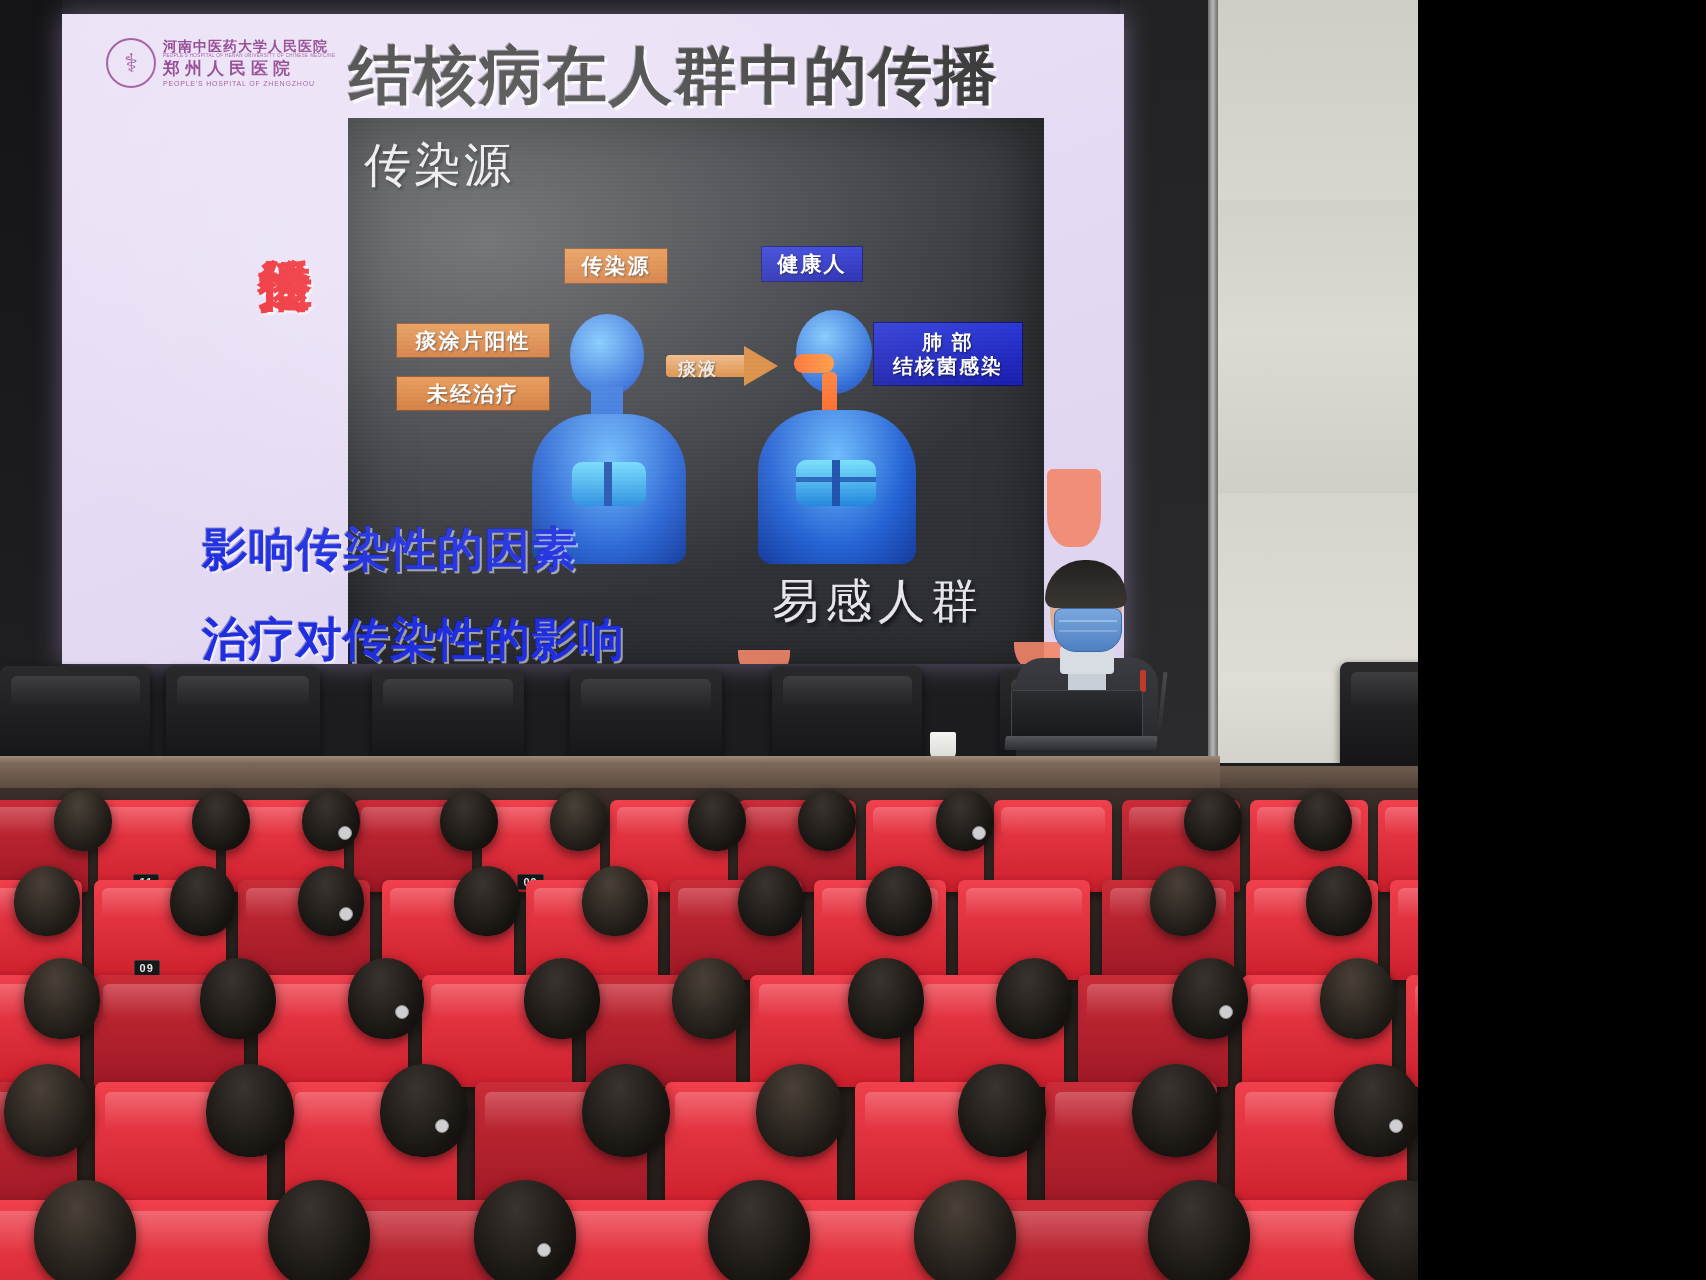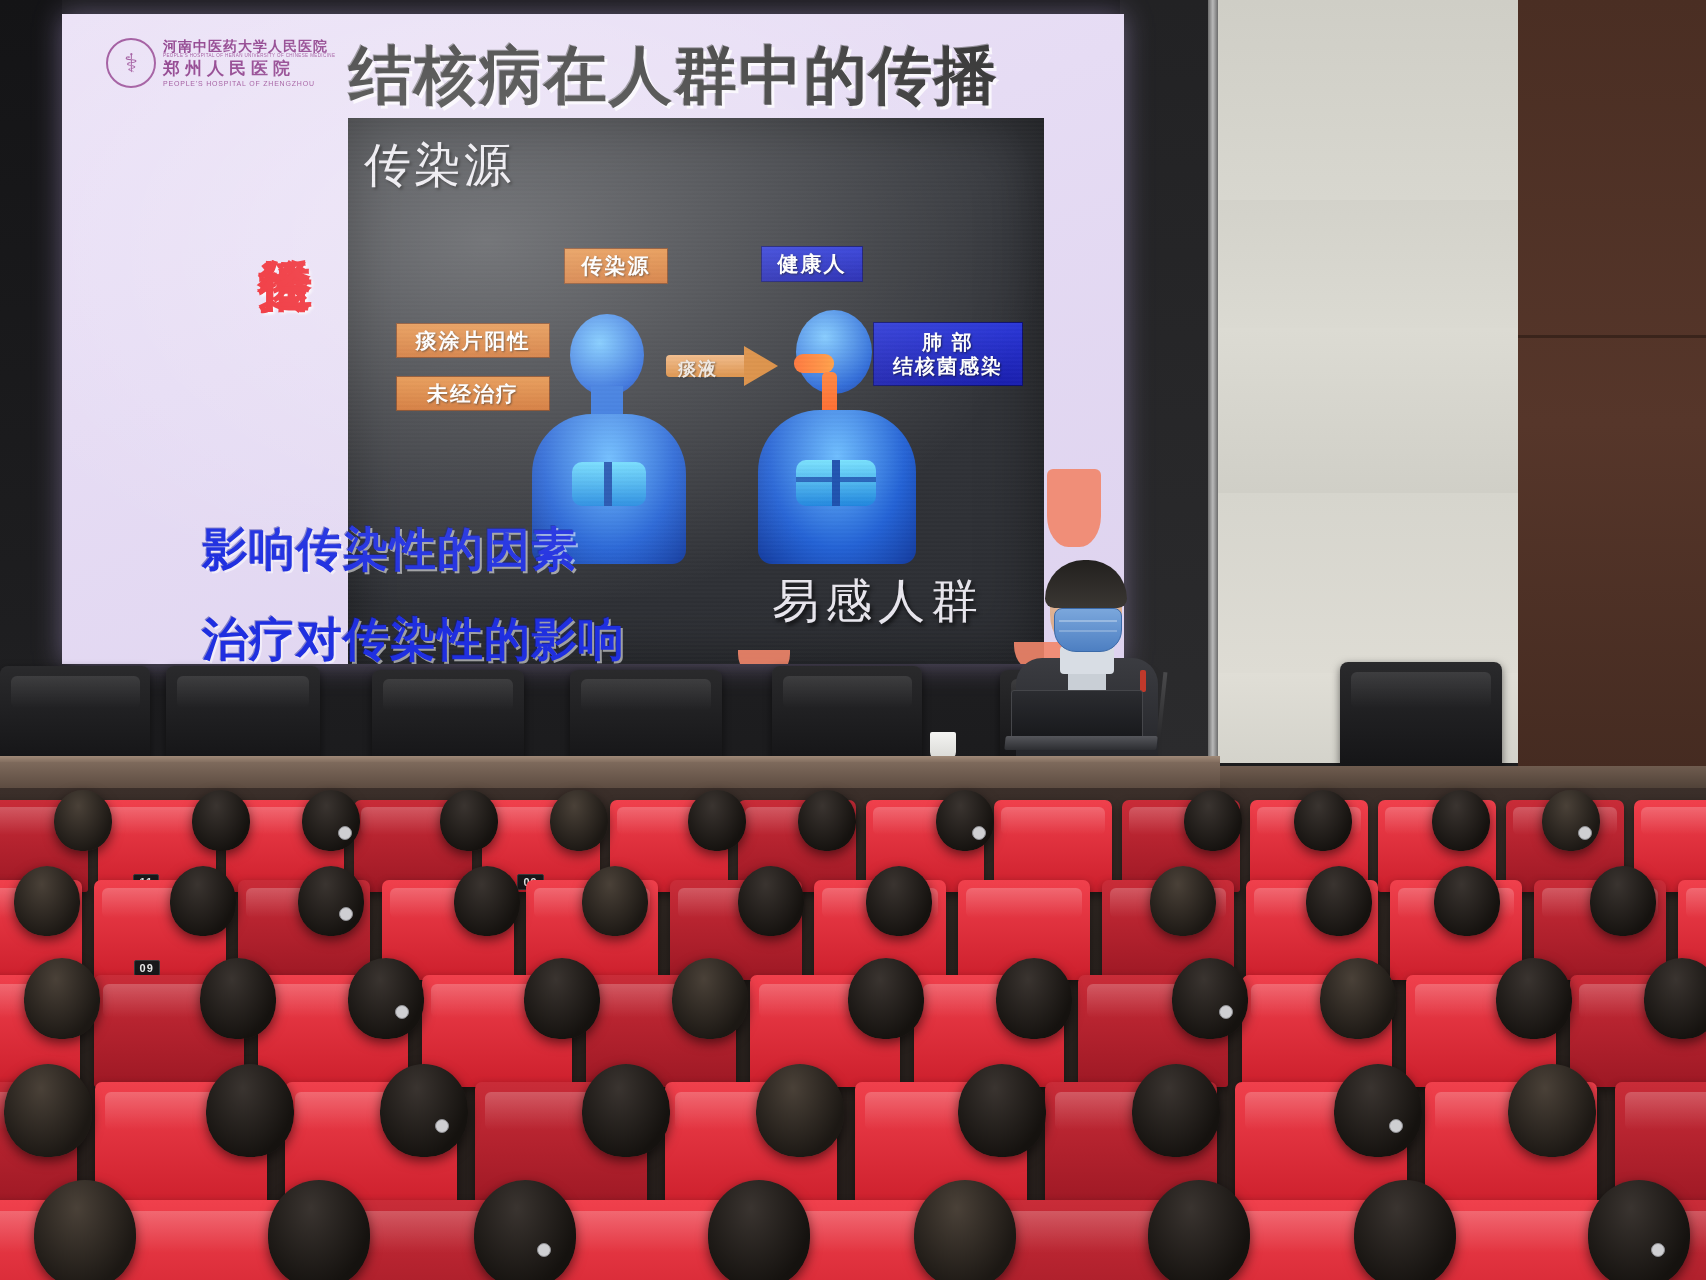--- a/index.html
+++ b/index.html
@@ -1,18 +1,18 @@
 <!DOCTYPE html>
 <html><head>
 <meta charset="utf-8">
 <style>
   html,body{margin:0;padding:0;background:#000;}
   body{font-family:"Liberation Sans","DejaVu Sans",sans-serif;}
 
-  #scene{position:relative;width:1706px;height:1280px;overflow:hidden;background:#111;}
+  #scene{position:relative;width:1418px;height:1280px;overflow:hidden;background:#111;}
 
   
   .wall-dark{position:absolute;left:0;top:0;width:1706px;height:790px;
     background:linear-gradient(180deg,#1a1a1c 0%,#242426 45%,#1b1b1d 100%);}
   .wall-left-strip{position:absolute;left:0;top:0;width:62px;height:690px;
     background:linear-gradient(180deg,#141416,#1f1f21);}
   .wall-col-dark{position:absolute;left:1120px;top:0;width:100px;height:760px;
     background:linear-gradient(180deg,#222224,#2b2b2d);}
   .wall-panel{position:absolute;background:#d9d8d0;}
   .panel-a{left:1218px;top:0;width:300px;height:200px;

